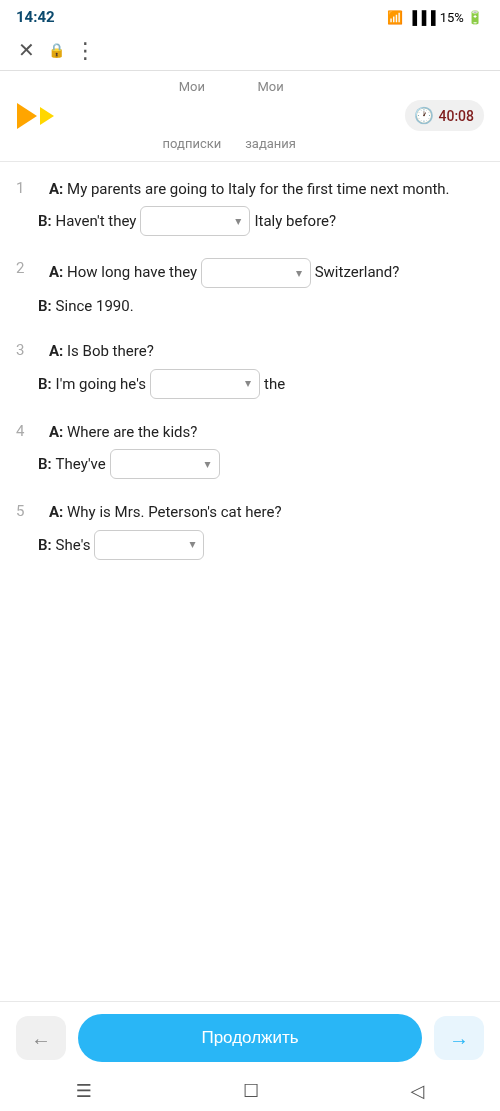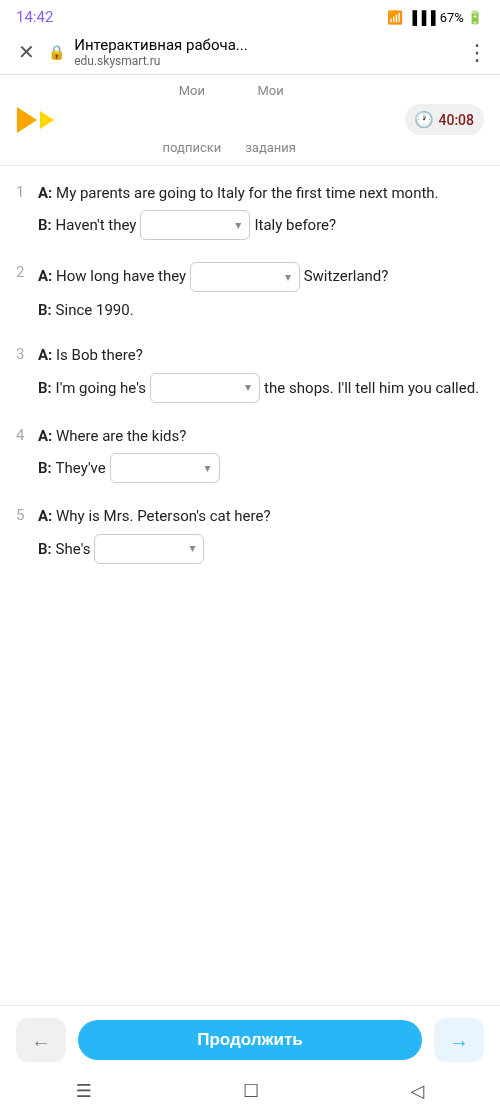--- a/index.html
+++ b/index.html
@@ -15,22 +15,22 @@
     
     .status-bar {
       display: flex;
       justify-content: space-between;
       align-items: center;
       padding: 8px 16px 4px 16px;
       background: #fff;
     }
     .status-time {
       font-size: 15px;
-      font-weight: 400;
-      color: #8b5cf6;
+      font-weight: 700;
+      color: #0c4a6e;
     }
     .status-icons {
       display: flex;
       align-items: center;
       gap: 4px;
     }
     .status-icons span {
       font-size: 13px;
       color: #000;
     }
@@ -147,20 +147,21 @@
       font-size: 15px;
       color: #aaa;
       min-width: 14px;
       padding-top: 1px;
     }
     .q-text {
       font-size: 15px;
       color: #222;
       line-height: 1.5;
       flex: 1;
+      margin-left: 11px;
     }
     .answer-line {
       font-size: 15px;
       color: #222;
       line-height: 1.6;
       padding-left: 22px;
       display: flex;
       flex-wrap: wrap;
       align-items: center;
       gap: 4px;
@@ -216,27 +217,27 @@
       border: none;
       display: flex;
       align-items: center;
       justify-content: center;
       cursor: pointer;
       font-size: 20px;
       color: #888;
     }
     .continue-btn {
       flex: 1;
-      height: 40px;
+      height: 48px;
       background: #29b6f6;
       color: #fff;
       border: none;
       border-radius: 28px;
       font-size: 17px;
-      font-weight: 700;
+      font-weight: 400;
       cursor: pointer;
     }
     .nav-arrow-right {
       width: 50px;
       height: 44px;
       border-radius: 12px;
       background: #e8f5fd;
       border: none;
       display: flex;
       align-items: center;
@@ -262,32 +263,28 @@
     }
   </style>
 </head>
 <body>
 
 <div class="status-bar">
   <span class="status-time">14:42</span>
   <div class="status-icons">
     <span>📶</span>
     <span>▐▐▐</span>
-    <span>67%</span>
+    <span>15%</span>
     <span>🔋</span>
   </div>
 </div>
 
 <div class="browser-bar">
   <span class="browser-close">✕</span>
   <span class="browser-lock">🔒</span>
-  <div class="browser-info">
-    <span class="browser-title">Интерактивная рабоча...</span>
-    <span class="browser-url">edu.skysmart.ru</span>
-  </div>
   <span class="browser-menu">⋮</span>
 </div>
 
 <div class="app-nav">
   <div class="app-logo">
     <div style="display:flex; align-items:center;">
       <div style="width:0;height:0;border-top:13px solid transparent;border-bottom:13px solid transparent;border-left:20px solid #FFA500;"></div>
       <div style="width:0;height:0;border-top:9px solid transparent;border-bottom:9px solid transparent;border-left:14px solid #FFD700;margin-left:3px;"></div>
     </div>
   </div>
@@ -353,21 +350,20 @@
       </span>
     </div>
     <div class="answer-line">
       <span class="bold">B:</span>
       <span>I'm going he's</span>
       <span class="dropdown">
         <span></span>
         <span class="dropdown-chevron">▾</span>
       </span>
       <span>the</span>
-      <span>shops. I'll tell him you called.</span>
     </div>
   </div>
 
   <div class="question-block">
     <div class="question-line">
       <span class="q-number">4</span>
       <span class="q-text">
         <span class="q-bold">A:</span> Where are the kids?
       </span>
     </div>

